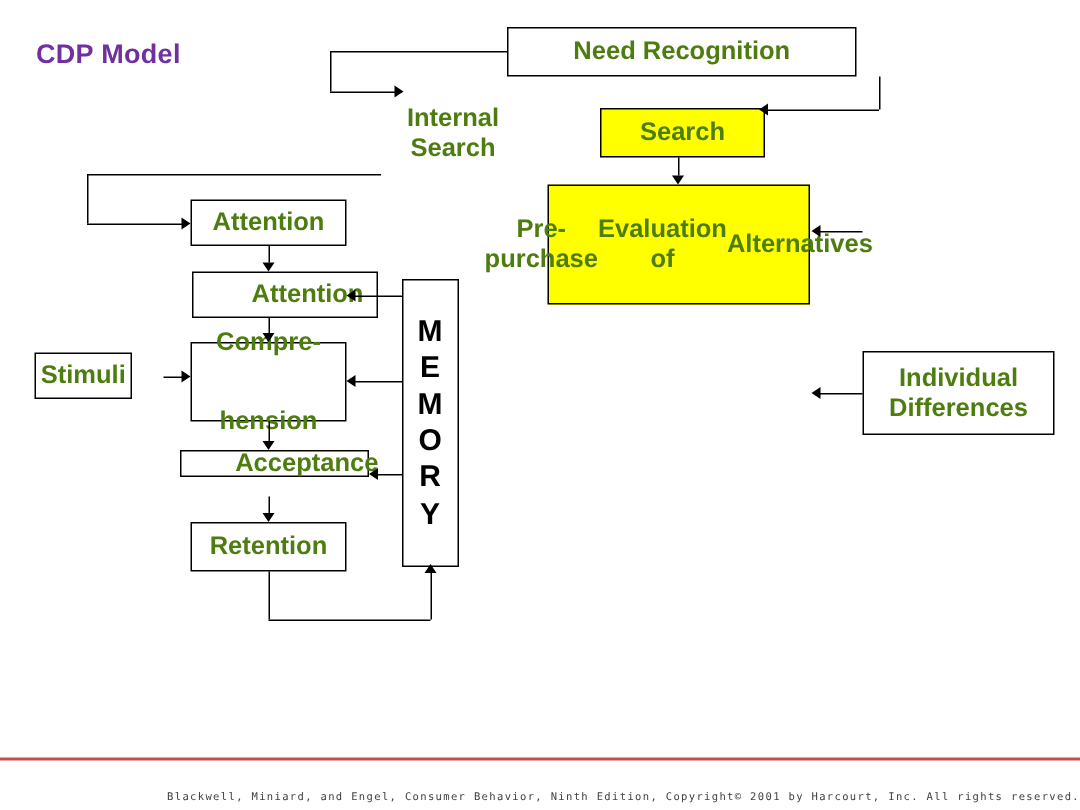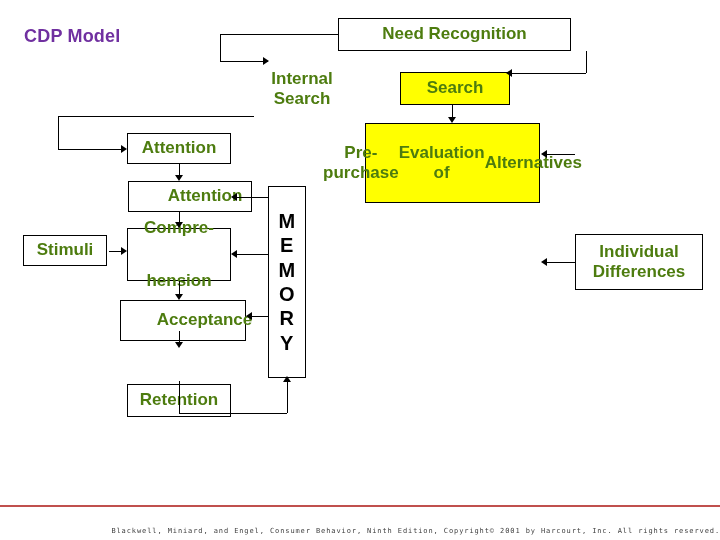--- a/index.html
+++ b/index.html
@@ -136,34 +136,34 @@
   </div>
 
   <div class="box" style="left:127px; top:133px; width:104px; height:31px;">
     <span>Attention</span>
   </div>
 
   <div class="box" style="left:128px; top:181px; width:124px; height:31px;padding-left:30px;">
     <span>Attention</span>
   </div>
 
-  <div class="box" style="left:23px; top:235px; width:84px; height:31px;">
+  <div class="box" style="left:23px; top:235px; width:65px; height:31px;">
     <span>Stimuli</span>
   </div>
 
   <div class="box" style="left:127px; top:228px; width:104px; height:53px; flex-direction:column;gap:33px;">
     <span>Compre-</span>
     <span>hension</span>
   </div>
 
-  <div class="box" style="left:120px; top:300px; width:126px; height:41px;padding-left:43px;">
+  <div class="box" style="left:120px; top:300px; width:126px; height:18px;padding-left:43px;">
     <span>Acceptance</span>
   </div>
 
-  <div class="box" style="left:127px; top:348px; width:104px; height:33px;margin-top:36px;">
+  <div class="box" style="left:127px; top:348px; width:104px; height:33px;">
     <span>Retention</span>
   </div>
 
   <div class="memory" style="left:268px; top:186px; width:38px; height:192px;">
     <span>M</span>
     <span>E</span>
     <span>M</span>
     <span>O</span>
     <span>R</span>
     <span>Y</span>

